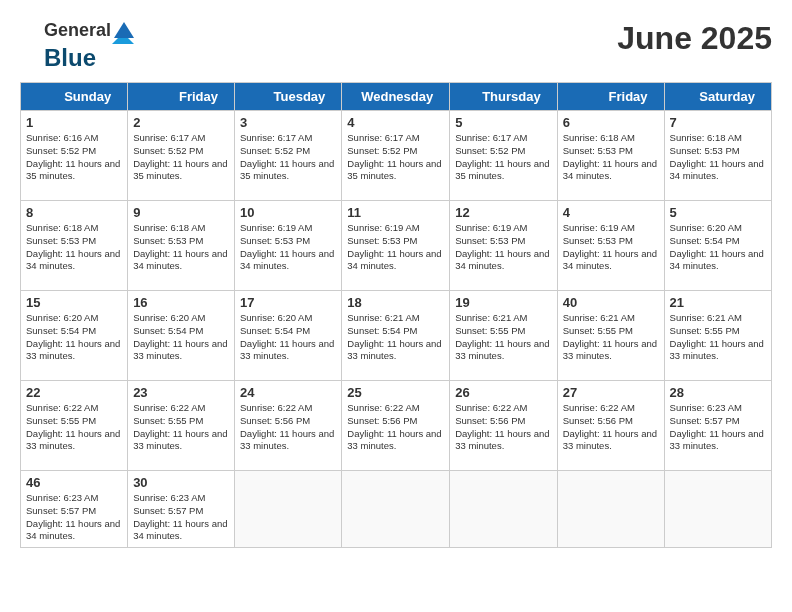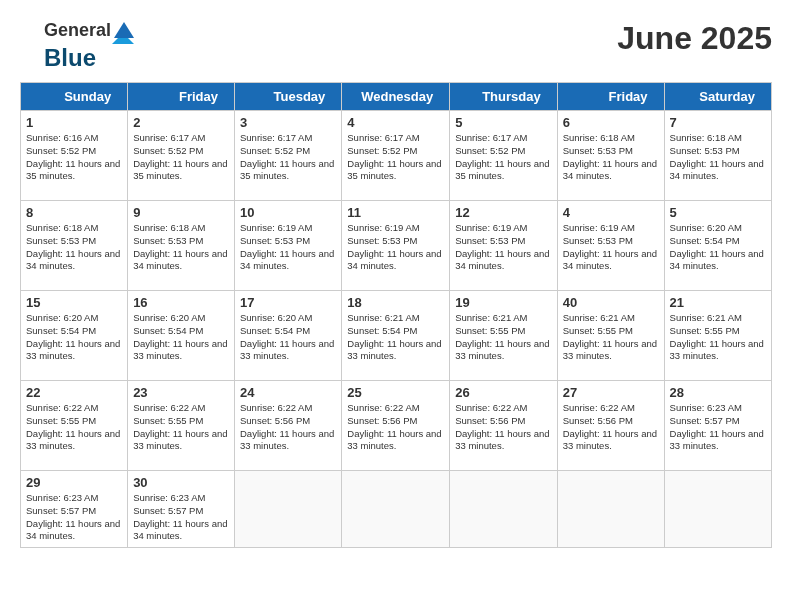--- a/index.html
+++ b/index.html
@@ -338,21 +338,21 @@
           <span class="day-num">28</span>
       <div class="day-info">
         Sunrise: 6:23 AM<br>
         Sunset: 5:57 PM<br>
         Daylight: 11 hours and 33 minutes.
       </div>
         </td>
       </tr>
       <tr class="last-row">
         <td>
-          <span class="day-num">29</span>
+          <span class="day-num">46</span>
       <div class="day-info">
         Sunrise: 6:23 AM<br>
         Sunset: 5:57 PM<br>
         Daylight: 11 hours and 34 minutes.
       </div>
         </td>
         <td>
           <span class="day-num">30</span>
       <div class="day-info">
         Sunrise: 6:23 AM<br>

